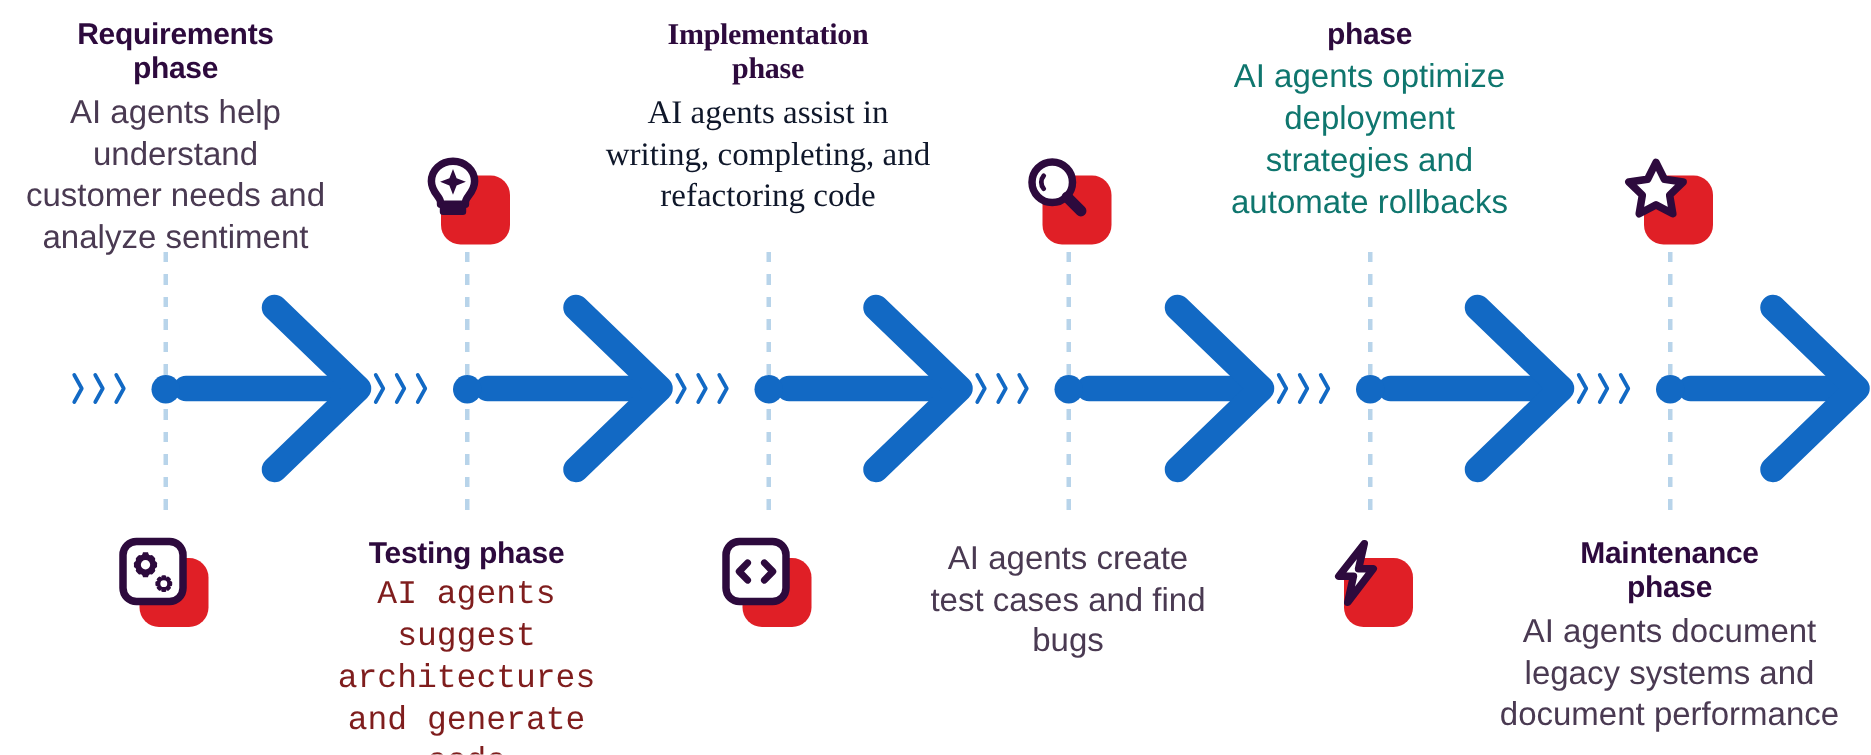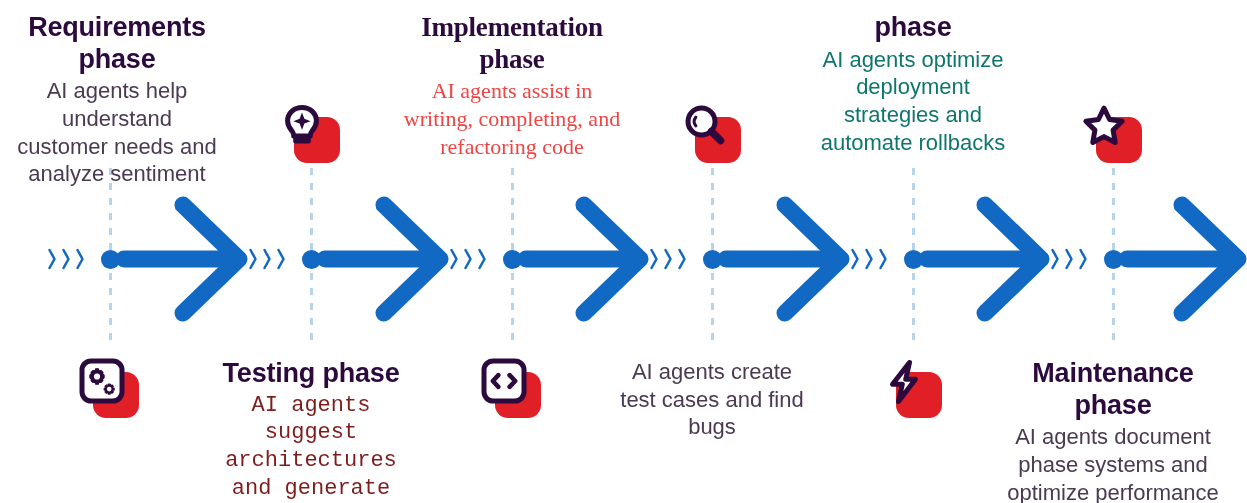--- a/index.html
+++ b/index.html
@@ -31,21 +31,21 @@
     background:#1269c4;
   }
 
   
   .col{
     position:absolute;
     text-align:center;
   }
   .col h3{
     margin:0 0 2px 0;
-    font-size:27px;
+    font-size:20px;
     font-weight:bold;
     line-height:1.17;
     color:#2d0a3d;
     letter-spacing:-0.2px;
   }
   .col p{
     margin:0;
     font-size:22px;
     line-height:1.26;
     color:#4a3a52;
@@ -194,33 +194,33 @@
       </div>
       <div class="col" style="width: 230px; left: 196px; top: 358px;">
         <h3 style="color: rgb(45, 10, 61);">Testing phase</h3>
         <p style="color: #7f1d1d; padding: 0px 26px; font-family: Liberation Mono, monospace;">AI agents suggest architectures and generate code templates</p>
       </div>
       <div class="col" style="width: 230px; left: 397px; top: 12px; font-family: Liberation Serif, serif;">
         <h3 style="color: rgb(45, 10, 61);">
           <div>Implementation</div>
           <div>phase</div>
         </h3>
-        <p style="color: #ef4444;">AI agents assist in writing, completing, and refactoring code</p>
+        <p style="color: #0f172a;">AI agents assist in writing, completing, and refactoring code</p>
       </div>
       <div class="col" style="width: 230px; left: 597px; top: 358px;">
         <p style="color: rgb(74, 58, 82); padding: 0px 18px;">AI agents create test cases and find bugs</p>
       </div>
       <div class="col" style="width: 230px; left: 798px; top: 12px;">
         <h3 style="color: rgb(45, 10, 61);">
           <div>phase</div>
         </h3>
         <p style="color: #0f766e; padding: 0px 12px;">AI agents optimize deployment strategies and automate rollbacks</p>
       </div>
       <div class="col" style="width: 230px; left: 998px; top: 358px;">
         <h3 style="color: rgb(45, 10, 61);">
           <div>Maintenance</div>
           <div>phase</div>
         </h3>
-        <p style="color: rgb(74, 58, 82);">AI agents document phase systems and optimize performance</p>
+        <p style="color: rgb(74, 58, 82);">AI agents document legacy systems and document performance</p>
       </div>
     </div>
 
 </div>
 
 </body></html>

